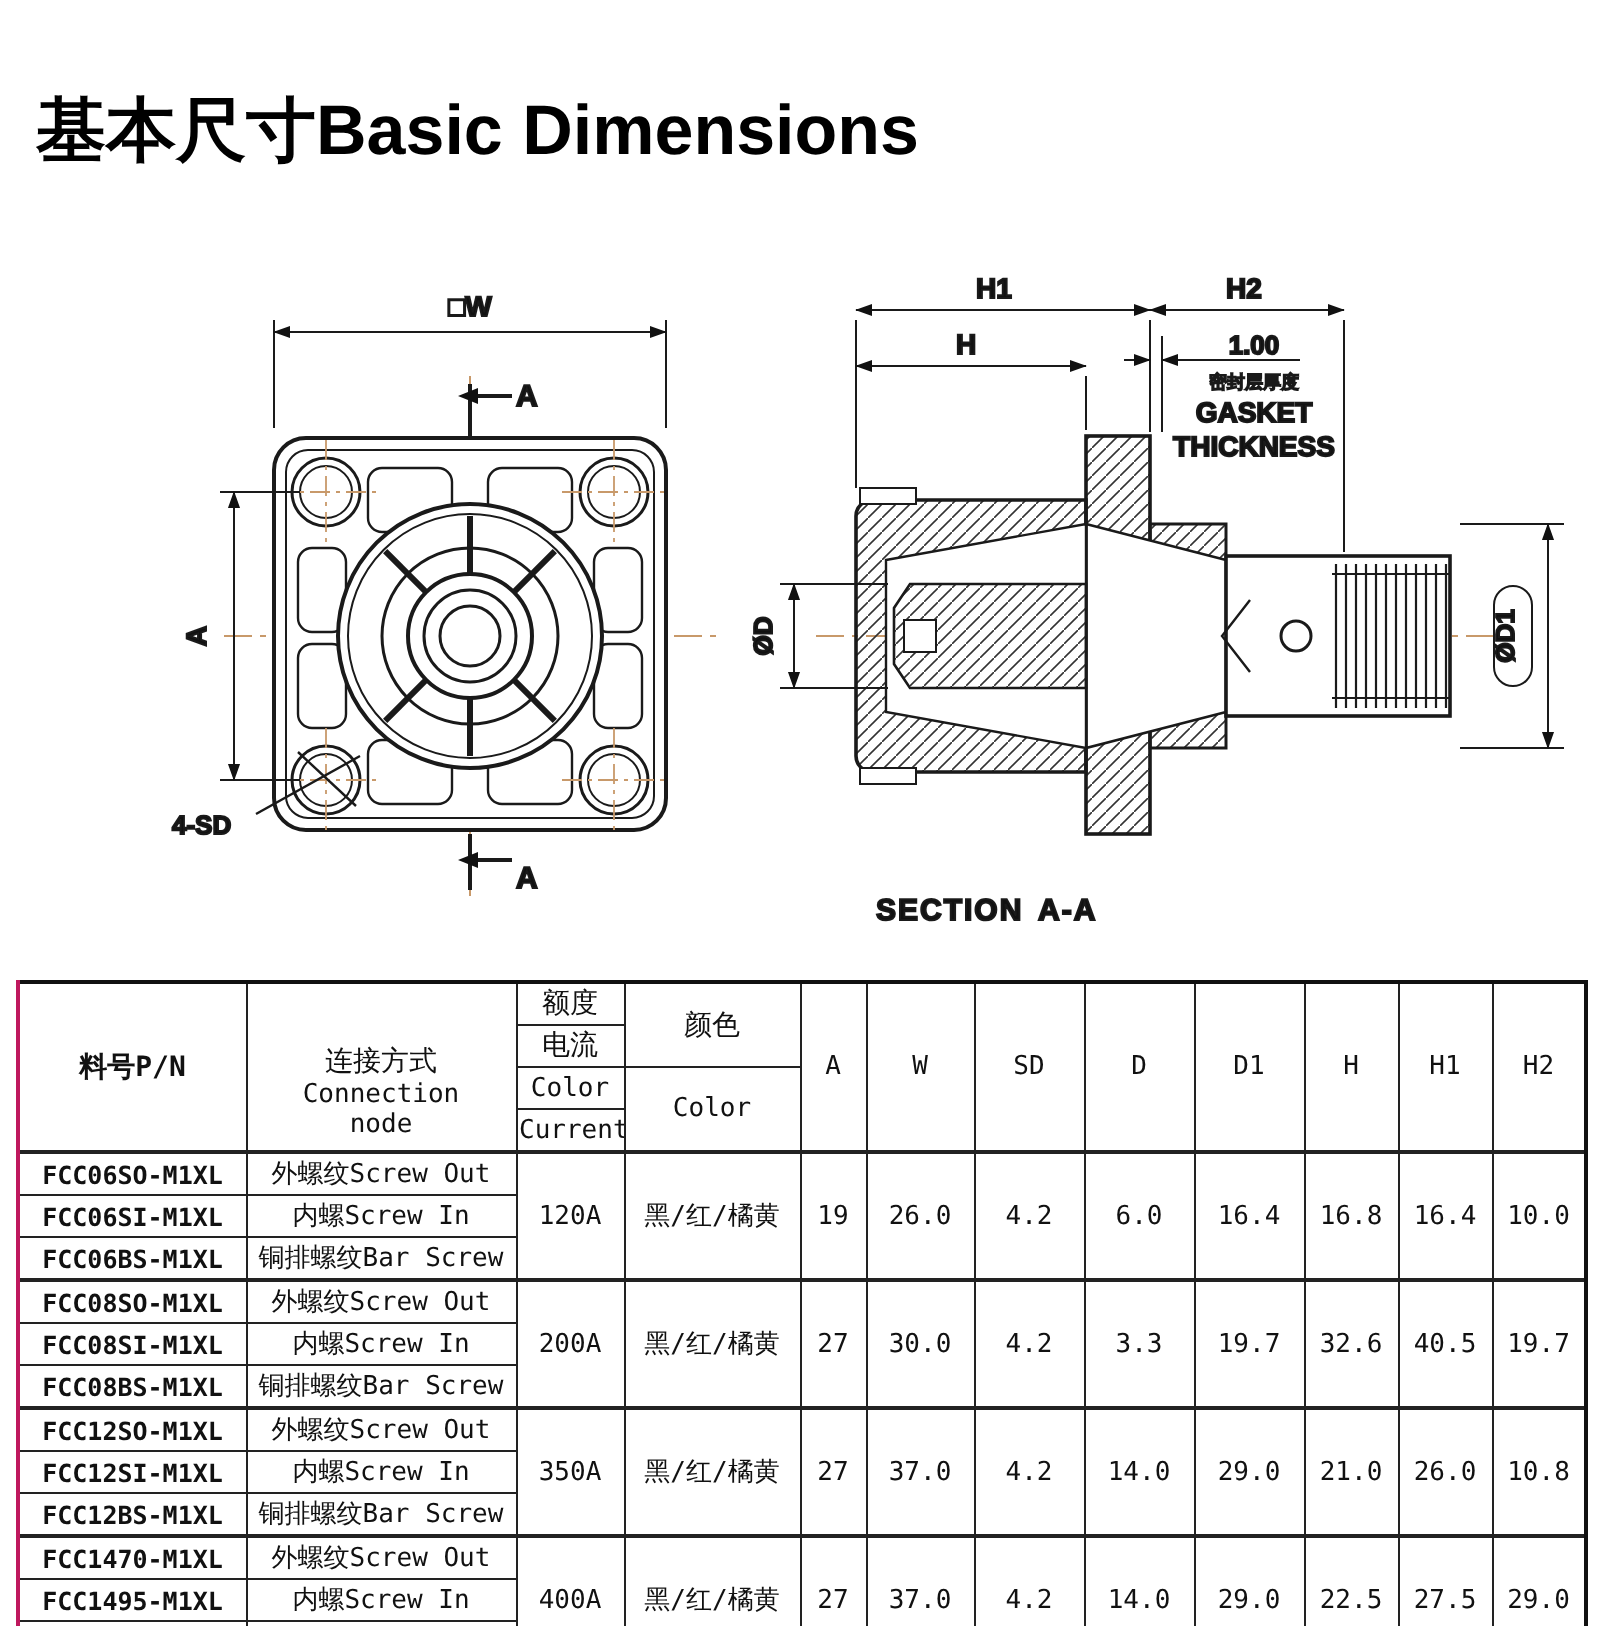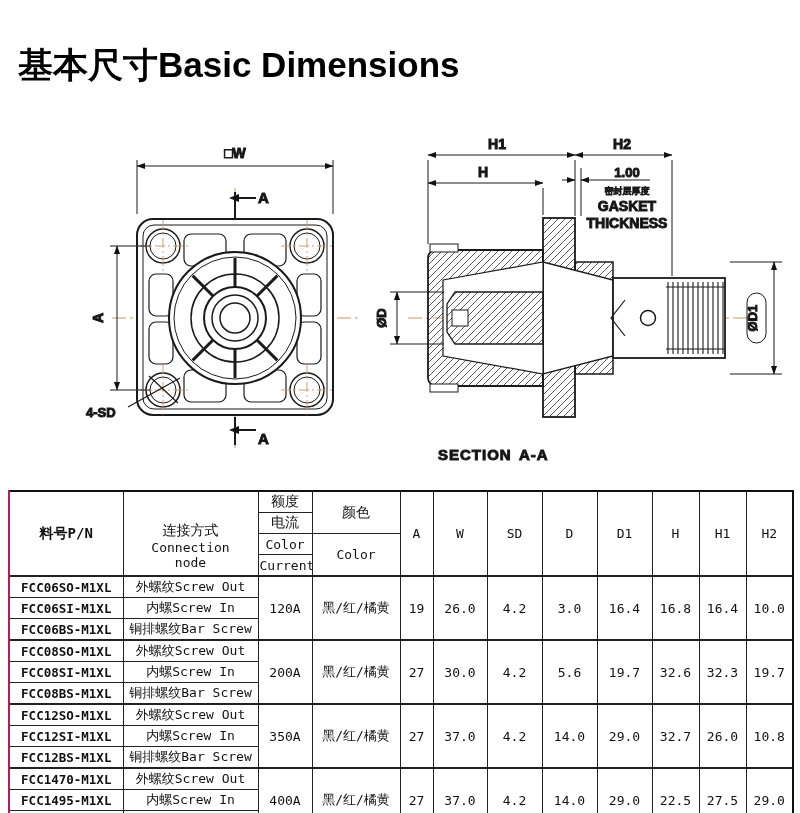--- a/index.html
+++ b/index.html
@@ -260,21 +260,21 @@
     </tr>
 
     <tr class="group-start">
       <td class="pn outerL">FCC06SO-M1XL</td>
       <td class="conn">外螺纹Screw Out</td>
       <td rowspan="3">120A</td>
       <td rowspan="3">黑/红/橘黄</td>
       <td rowspan="3">19</td>
       <td rowspan="3">26.0</td>
       <td rowspan="3">4.2</td>
-      <td rowspan="3">3.0</td>
+      <td rowspan="3">6.0</td>
       <td rowspan="3">16.4</td>
       <td rowspan="3">16.8</td>
       <td rowspan="3">16.4</td>
       <td rowspan="3" class="outerR">10.0</td>
     </tr>
     <tr>
       <td class="pn outerL">FCC06SI-M1XL</td>
       <td class="conn">内螺Screw In</td>
     </tr>
     <tr>
@@ -283,24 +283,24 @@
     </tr>
 
     <tr class="group-start">
       <td class="pn outerL">FCC08SO-M1XL</td>
       <td class="conn">外螺纹Screw Out</td>
       <td rowspan="3">200A</td>
       <td rowspan="3">黑/红/橘黄</td>
       <td rowspan="3">27</td>
       <td rowspan="3">30.0</td>
       <td rowspan="3">4.2</td>
-      <td rowspan="3">5.6</td>
+      <td rowspan="3">3.3</td>
       <td rowspan="3">19.7</td>
       <td rowspan="3">32.6</td>
-      <td rowspan="3">32.3</td>
+      <td rowspan="3">40.5</td>
       <td rowspan="3" class="outerR">19.7</td>
     </tr>
     <tr>
       <td class="pn outerL">FCC08SI-M1XL</td>
       <td class="conn">内螺Screw In</td>
     </tr>
     <tr>
       <td class="pn outerL">FCC08BS-M1XL</td>
       <td class="conn">铜排螺纹Bar Screw</td>
     </tr>
@@ -308,21 +308,21 @@
     <tr class="group-start">
       <td class="pn outerL">FCC12SO-M1XL</td>
       <td class="conn">外螺纹Screw Out</td>
       <td rowspan="3">350A</td>
       <td rowspan="3">黑/红/橘黄</td>
       <td rowspan="3">27</td>
       <td rowspan="3">37.0</td>
       <td rowspan="3">4.2</td>
       <td rowspan="3">14.0</td>
       <td rowspan="3">29.0</td>
-      <td rowspan="3">32.7</td>
+      <td rowspan="3">21.0</td>
       <td rowspan="3">26.0</td>
       <td rowspan="3" class="outerR">10.8</td>
     </tr>
     <tr>
       <td class="pn outerL">FCC12SI-M1XL</td>
       <td class="conn">内螺Screw In</td>
     </tr>
     <tr>
       <td class="pn outerL">FCC12BS-M1XL</td>
       <td class="conn">铜排螺纹Bar Screw</td>

